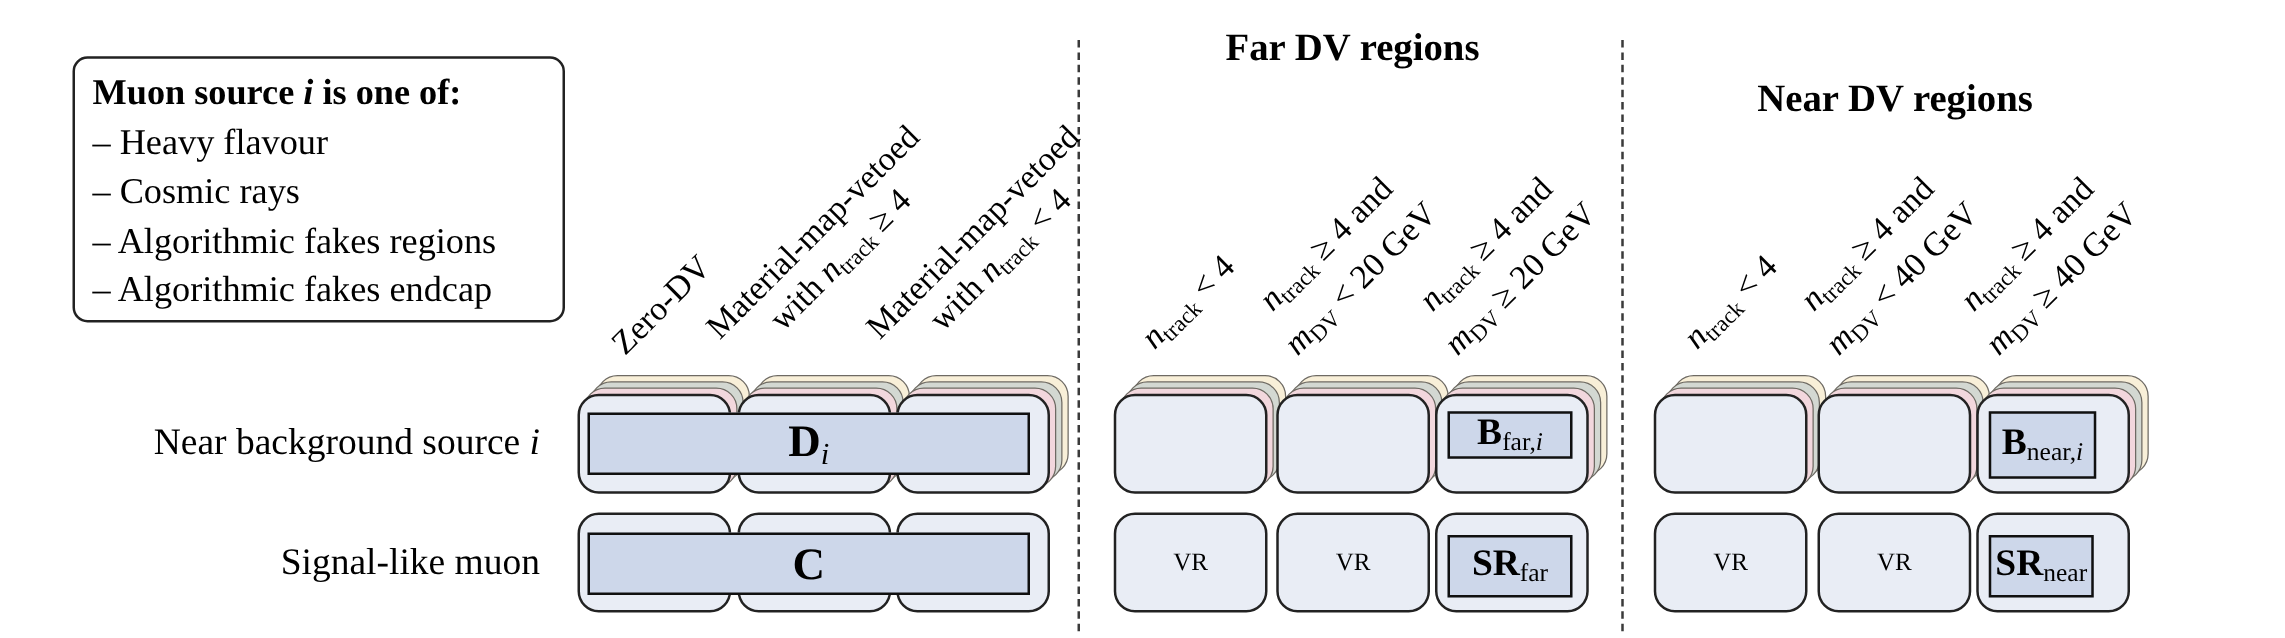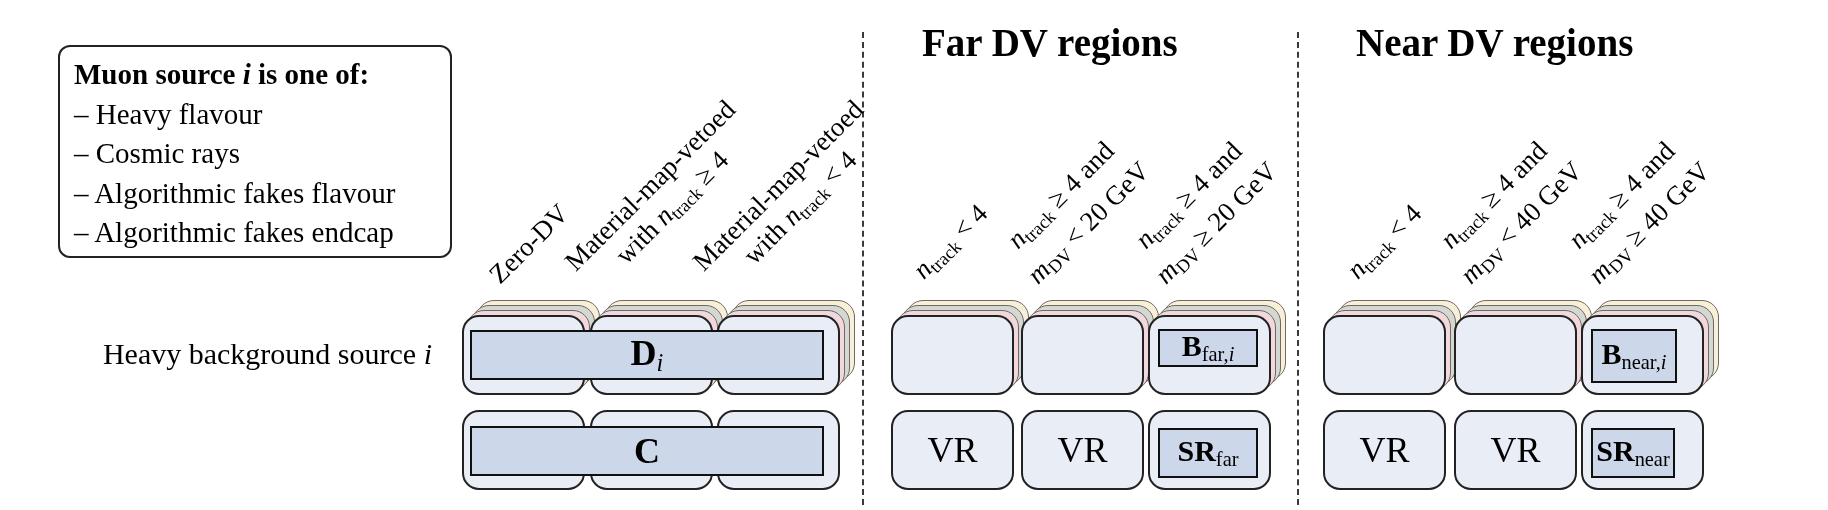--- a/index.html
+++ b/index.html
@@ -20,22 +20,22 @@
   
   .legend{
     position:absolute; left:58px; top:45px; width:394px; height:213px;
     box-sizing:border-box; border:2px solid #222; border-radius:12px;
     padding:8px 28px 6px 14px; font-size:29px; line-height:39.5px;
   }
   .legend .title{font-weight:700;}
 
   
   .section-title{
-    position:absolute; top:20px; width:320px; text-align:left;
-    font-size:39px; font-weight:700;
+    position:absolute; top:20px; width:320px; text-align:center;
+    font-size:31px; font-weight:700;
   }
 
   
   .separator{
     position:absolute; top:32px; height:473px; width:0;
     border-left:2px dashed var(--separator,#3a3a3a);
   }
 
   
   .colhead{
@@ -54,21 +54,21 @@
     position:absolute; left:0; top:0; width:100%; height:100%;
     border-radius:17px; box-sizing:border-box;
   }
   .layer{border:1.5px solid #6e6a63;}
   .layer.cream{background:var(--stack-cream,#f8efd8); transform:translate(15px,-15px);}
   .layer.green{background:var(--stack-green,#d3d8d2); transform:translate(10px,-10px);}
   .layer.pink {background:var(--stack-pink,#f2d7dd);  transform:translate(5px,-5px);}
   .front{
     background:var(--card-fill,#e9edf5); border:2px solid var(--card-border,#222);
     display:flex; align-items:center; justify-content:center;
-    font-size:36px;
+    font-size:20px;
   }
 
   
   .overlay{
     position:absolute; box-sizing:border-box;
     background:var(--inner-fill,#cdd7ea); border:2.5px solid #101010;
     display:flex; align-items:center; justify-content:center;
     font-size:36px; z-index:5;
   }
   .overlay.small{font-size:30px;}
@@ -77,26 +77,26 @@
 <body>
 
 <div id="fig">
 
   <div class="legend">
     <div class="title">
         <div class="rline"><span class="seg-b">Muon source </span><span class="seg-bi">i</span><span class="seg-b"> is one of:</span></div>
       </div>
     <div>– Heavy flavour</div>
     <div>– Cosmic rays</div>
-    <div>– Algorithmic fakes flavour</div>
+    <div>– Algorithmic fakes regions</div>
     <div>– Algorithmic fakes endcap</div>
   </div>
 
   <div class="section-title" style="left:922px;">Far DV regions</div>
-  <div class="section-title" style="left:1356px;">Near DV regions</div>
+  <div class="section-title" style="left:1356px;margin-top:41px;">Near DV regions</div>
 
   <div class="separator" style="left:862px;"></div>
   <div class="separator" style="left:1297px;"></div>
 
   <div class="colhead" style="left:505px;bottom:220px;">
       <div class="rline"><span class="seg-n">Zero-DV</span></div>
     </div>
   <div class="colhead" style="left:608px;bottom:205px;">
       <div class="rline"><span class="seg-n">Material-map-vetoed</span></div>
       <div class="rline"><span class="seg-n">with </span><span class="seg-i">n</span><span class="seg-sub">track</span><span class="seg-n"> ≥ 4</span></div>
@@ -122,22 +122,23 @@
   <div class="colhead" style="left:1481px;bottom:215px;">
       <div class="rline"><span class="seg-i">n</span><span class="seg-sub">track</span><span class="seg-n"> ≥ 4 and</span></div>
       <div class="rline"><span class="seg-i">m</span><span class="seg-sub">DV</span><span class="seg-n"> &lt; 40 GeV</span></div>
     </div>
   <div class="colhead" style="left:1609px;bottom:215px;">
       <div class="rline"><span class="seg-i">n</span><span class="seg-sub">track</span><span class="seg-n"> ≥ 4 and</span></div>
       <div class="rline"><span class="seg-i">m</span><span class="seg-sub">DV</span><span class="seg-n"> ≥ 40 GeV</span></div>
     </div>
 
   <div class="rowlabel" style="top:337px;">
-      <div class="rline"><span class="seg-n">Heavy background source </span><span class="seg-i">i</span></div>
-    </div>
+      <div class="rline"><span class="seg-n">Near background source </span><span class="seg-i">i</span></div>
+    </div>
+  <div class="rowlabel" style="top:433px;">Signal-like muon</div>
 
   <div class="cell" style="left:462px;top:315px;">
     <div class="layer cream"></div>
     <div class="layer green"></div>
     <div class="layer pink"></div>
     <div class="front"></div>
   </div>
   <div class="cell" style="left:590px;top:315px;">
     <div class="layer cream"></div>
     <div class="layer green"></div>

